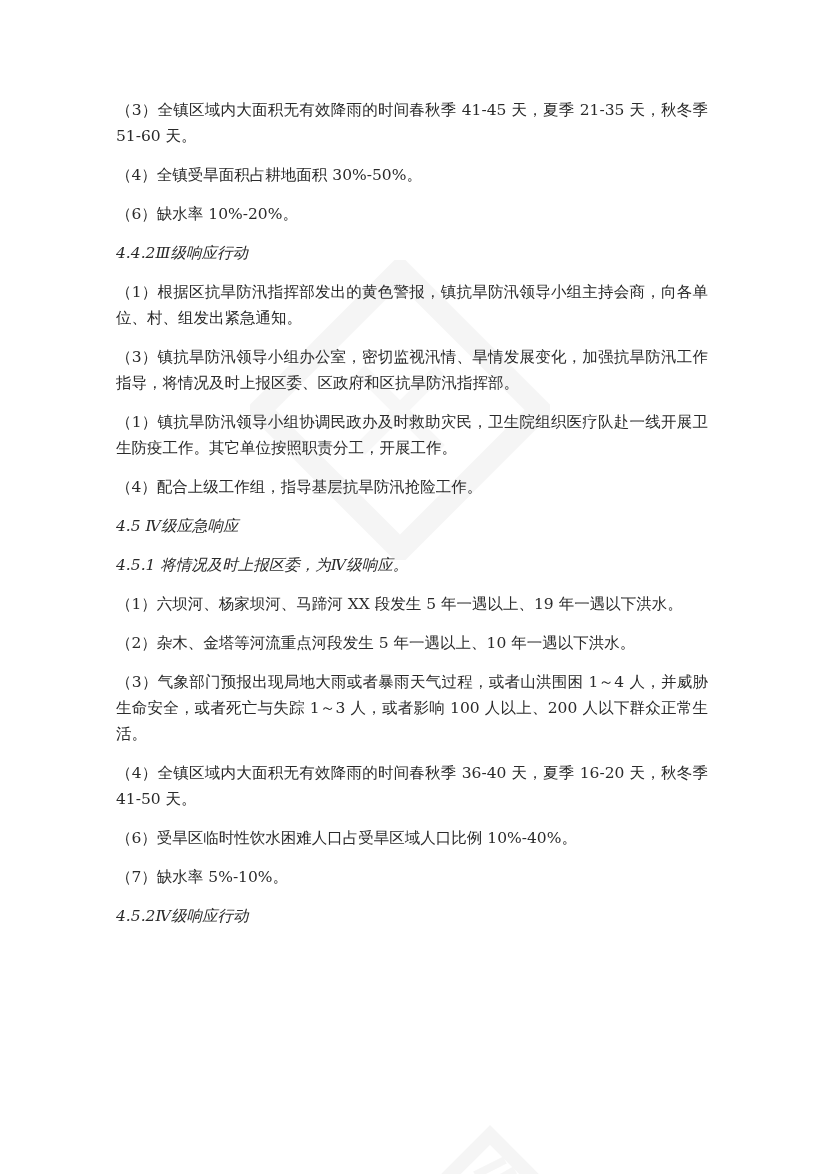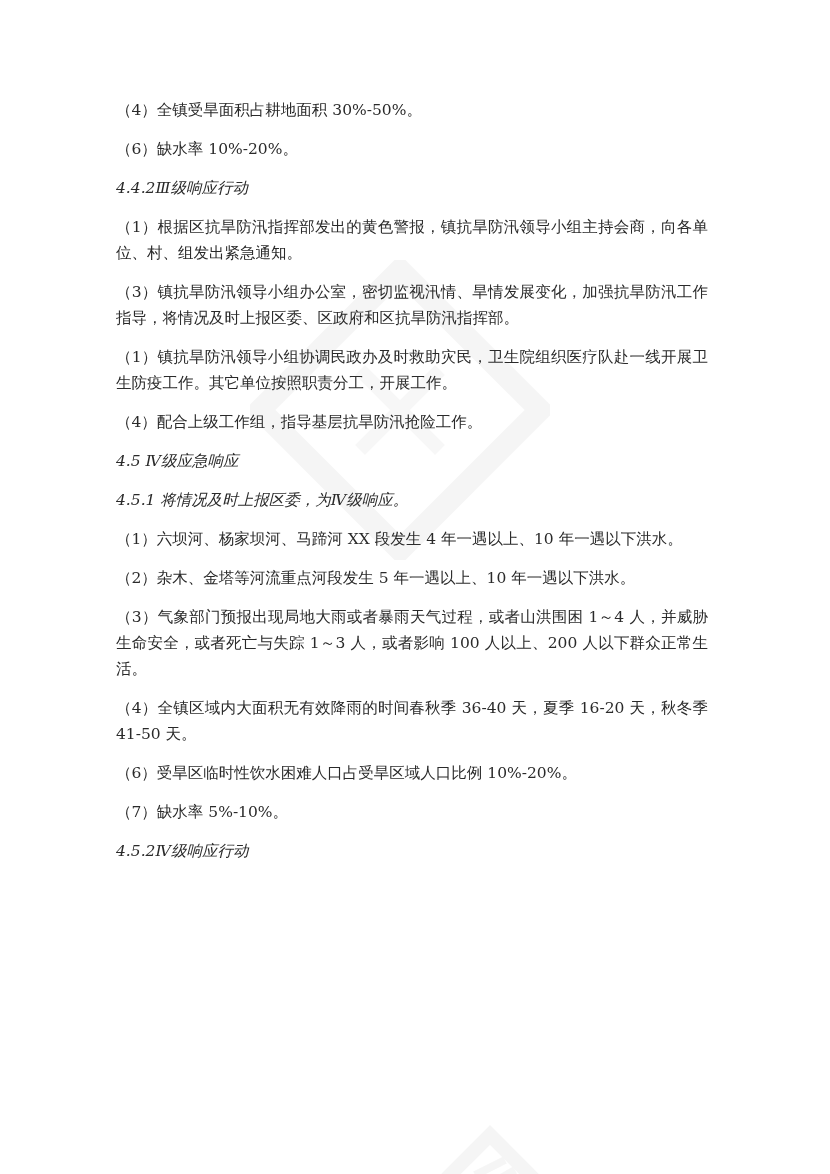--- a/index.html
+++ b/index.html
@@ -21,29 +21,30 @@
 <svg class="watermark" style="left:250px; top:260px;" width="300" height="300" viewBox="0 0 300 300">
   <path d="M150 10 L290 150 L150 290 L10 150 Z" fill="none" stroke="#ececec" stroke-width="22"></path>
   <path d="M110 110 L190 190 M190 110 L110 190" stroke="#f0f0f0" stroke-width="14"></path>
 </svg>
 <svg class="watermark" style="left:420px; top:1115px;" width="140" height="80" viewBox="0 0 140 80">
   <path d="M10 80 L70 20 L130 80" fill="none" stroke="#ececec" stroke-width="14"></path>
   <path d="M55 60 L85 45 M60 75 L95 55" stroke="#ececec" stroke-width="8"></path>
 </svg>
 
 <div class="page">
+  <p class="para">（3）全镇区域内大面积无有效降雨的时间春秋季 41-45 天，夏季 21-35 天，秋冬季 51-60 天。</p>
   <p class="para">（4）全镇受旱面积占耕地面积 30%-50%。</p>
   <p class="para">（6）缺水率 10%-20%。</p>
   <p class="heading">4.4.2Ⅲ级响应行动</p>
   <p class="para">（1）根据区抗旱防汛指挥部发出的黄色警报，镇抗旱防汛领导小组主持会商，向各单位、村、组发出紧急通知。</p>
   <p class="para">（3）镇抗旱防汛领导小组办公室，密切监视汛情、旱情发展变化，加强抗旱防汛工作指导，将情况及时上报区委、区政府和区抗旱防汛指挥部。</p>
   <p class="para">（1）镇抗旱防汛领导小组协调民政办及时救助灾民，卫生院组织医疗队赴一线开展卫生防疫工作。其它单位按照职责分工，开展工作。</p>
   <p class="para">（4）配合上级工作组，指导基层抗旱防汛抢险工作。</p>
   <p class="heading">4.5 Ⅳ级应急响应</p>
   <p class="heading">4.5.1 将情况及时上报区委，为Ⅳ级响应。</p>
-  <p class="para">（1）六坝河、杨家坝河、马蹄河 XX 段发生 4 年一遇以上、10 年一遇以下洪水。</p>
+  <p class="para">（1）六坝河、杨家坝河、马蹄河 XX 段发生 5 年一遇以上、19 年一遇以下洪水。</p>
   <p class="para">（2）杂木、金塔等河流重点河段发生 5 年一遇以上、10 年一遇以下洪水。</p>
   <p class="para">（3）气象部门预报出现局地大雨或者暴雨天气过程，或者山洪围困 1～4 人，并威胁生命安全，或者死亡与失踪 1～3 人，或者影响 100 人以上、200 人以下群众正常生活。</p>
   <p class="para">（4）全镇区域内大面积无有效降雨的时间春秋季 36-40 天，夏季 16-20 天，秋冬季 41-50 天。</p>
-  <p class="para">（6）受旱区临时性饮水困难人口占受旱区域人口比例 10%-20%。</p>
+  <p class="para">（6）受旱区临时性饮水困难人口占受旱区域人口比例 10%-40%。</p>
   <p class="para">（7）缺水率 5%-10%。</p>
   <p class="heading">4.5.2Ⅳ级响应行动</p>
 </div>
 
 </body></html>

